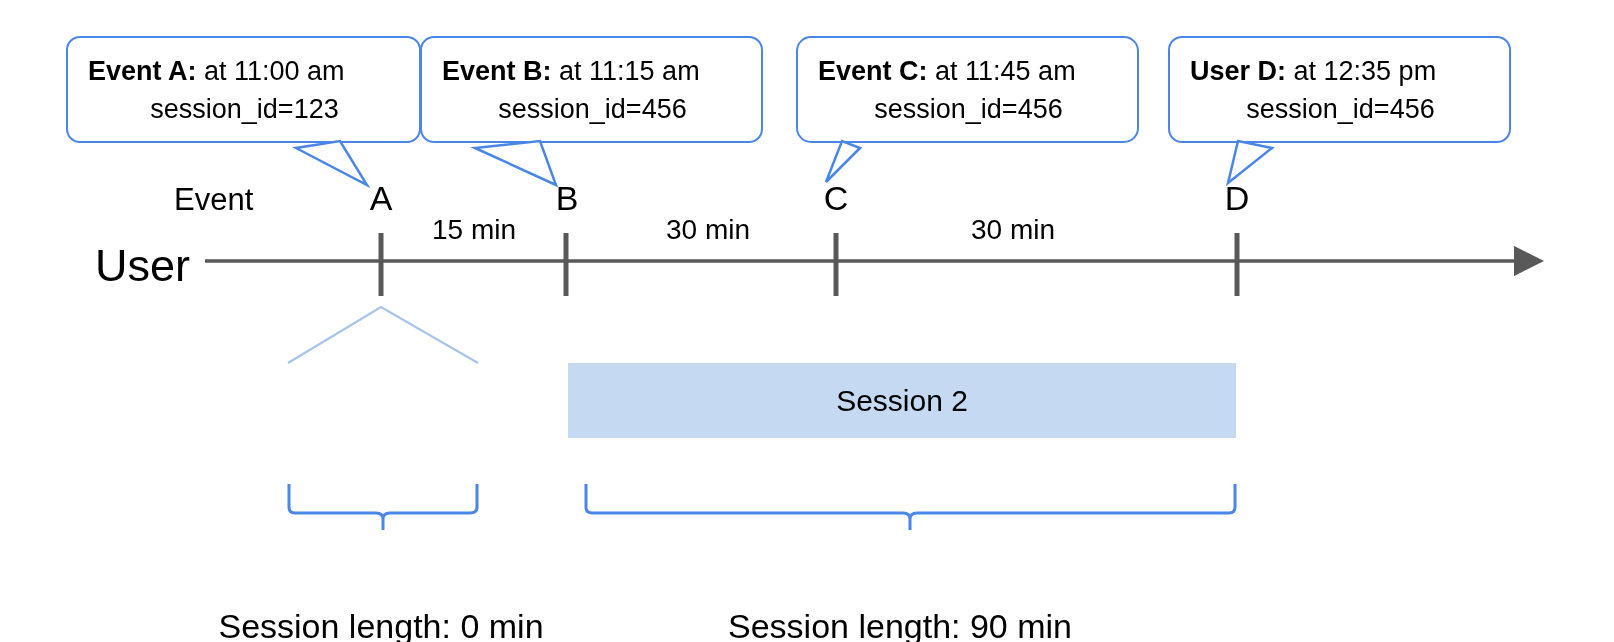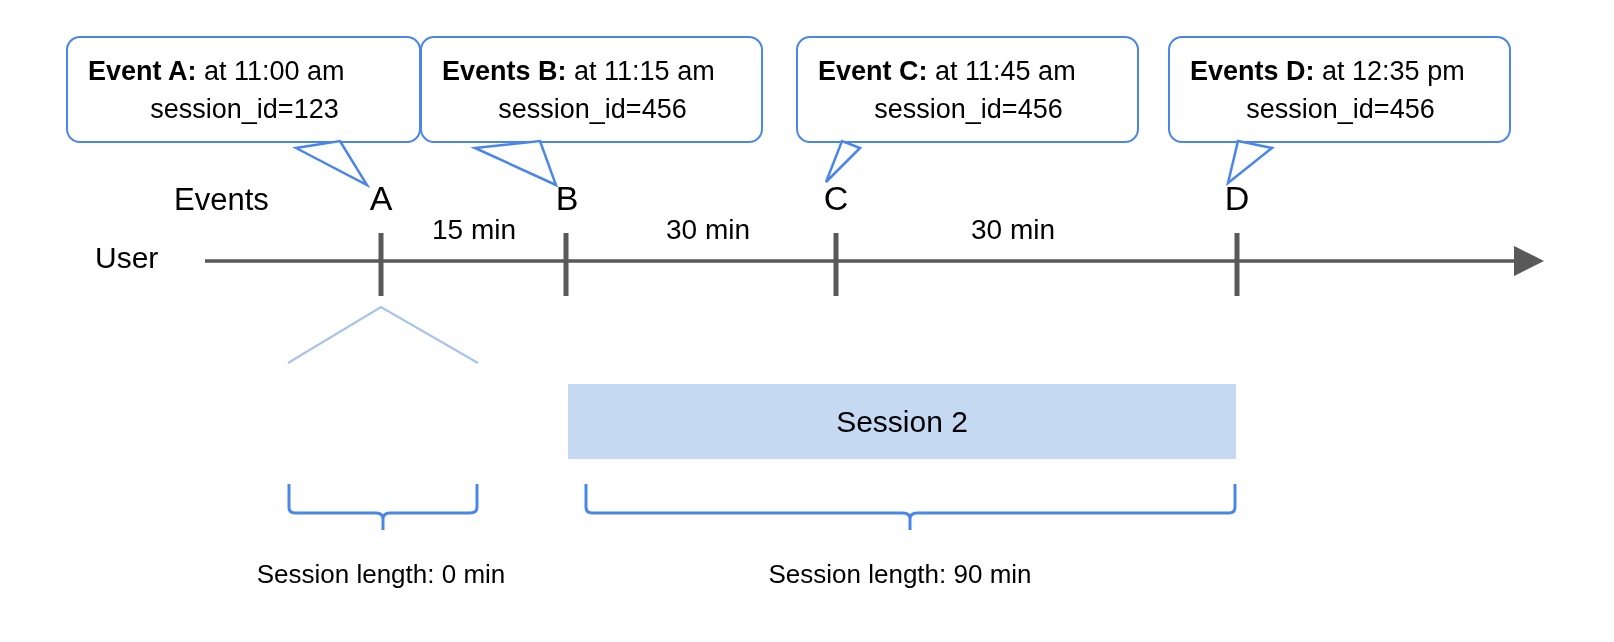--- a/index.html
+++ b/index.html
@@ -51,21 +51,21 @@
   
   .axis-label {
     position: absolute;
     white-space: nowrap;
     line-height: 1;
   }
   .lbl-events {
     font-size: 31px;
   }
   .lbl-user {
-    font-size: 30px;
+    font-size: 45px;
   }
   .ev-letter {
     position: absolute;
     font-size: 34px;
     line-height: 1;
     transform: translateX(-50%);
     white-space: nowrap;
   }
   .gap-label {
     position: absolute;
@@ -82,48 +82,49 @@
     display: flex;
     align-items: center;
     justify-content: center;
     font-size: 30px;
     color: #000000;
   }
 
   
   .session-len {
     position: absolute;
-    font-size: 26px;
+    font-size: 34px;
     line-height: 1;
     transform: translateX(-50%);
     white-space: nowrap;
+    margin-top: 48px;
   }
 </style>
 </head>
 <body>
 
 <div id="canvas">
 
   <div class="callout" style="left:26px; top:36px; width:355px;margin-left:40px;">
     <span class="ttl">Event A:</span><span> at 11:00 am</span>
     <span class="ln2">session_id=123</span>
   </div>
 
   <div class="callout" style="left:420px; top:36px; width:343px;">
-    <span class="ttl">Events B:</span><span> at 11:15 am</span>
+    <span class="ttl">Event B:</span><span> at 11:15 am</span>
     <span class="ln2">session_id=456</span>
   </div>
 
-  <div class="callout" style="left:796px; top:36px; width:343px;">
+  <div class="callout" style="left:796px; top:36px; width:343px;border-radius:15px;">
     <span class="ttl">Event C:</span><span> at 11:45 am</span>
     <span class="ln2">session_id=456</span>
   </div>
 
   <div class="callout" style="left:1168px; top:36px; width:343px;">
-    <span class="ttl">Events D:</span><span> at 12:35 pm</span>
+    <span class="ttl">User D:</span><span> at 12:35 pm</span>
     <span class="ln2">session_id=456</span>
   </div>
 
   <svg id="vector-layer" viewBox="0 0 1614 642" xmlns="http://www.w3.org/2000/svg">
 
     <path d="M 296,148 L 367,185 L 340,141 Z" fill="#ffffff" stroke="#4a86e8" stroke-width="2.5" stroke-linejoin="miter"></path>
     <path d="M 475,148 L 556,185 L 540,141 Z" fill="#ffffff" stroke="#4a86e8" stroke-width="2.5" stroke-linejoin="miter"></path>
     <path d="M 860,148 L 826,182 L 842,141 Z" fill="#ffffff" stroke="#4a86e8" stroke-width="2.5" stroke-linejoin="miter"></path>
     <path d="M 1272,148 L 1228,183 L 1238,141 Z" fill="#ffffff" stroke="#4a86e8" stroke-width="2.5" stroke-linejoin="miter"></path>
 
@@ -143,34 +144,34 @@
 
     <path d="M 289,484 L 289,507 Q 289,513 295,513 L 376,513 Q 383,513 383,519
              L 383,530 L 383,519 Q 383,513 390,513 L 470,513 Q 477,513 477,507
              L 477,484" fill="none" stroke="#4a86e8" stroke-width="3"></path>
 
     <path d="M 586,484 L 586,507 Q 586,513 592,513 L 903,513 Q 910,513 910,519
              L 910,530 L 910,519 Q 910,513 917,513 L 1229,513 Q 1235,513 1235,507
              L 1235,484" fill="none" stroke="#4a86e8" stroke-width="3"></path>
   </svg>
 
-  <div class="axis-label lbl-events" style="left:174px; top:184px;">Events</div>
+  <div class="axis-label lbl-events" style="left:174px; top:184px;">Event</div>
 
   <div class="axis-label lbl-user" style="left:95px; top:243px;">User</div>
 
   <div class="ev-letter" style="left:381px; top:181px;">A</div>
   <div class="ev-letter" style="left:567px; top:181px;">B</div>
   <div class="ev-letter" style="left:836px; top:181px;">C</div>
   <div class="ev-letter" style="left:1237px; top:181px;">D</div>
 
   <div class="gap-label" style="left:474px; top:216px;">15 min</div>
   <div class="gap-label" style="left:708px; top:216px;">30 min</div>
   <div class="gap-label" style="left:1013px; top:216px;">30 min</div>
 
 
-  <div class="session-bar" style="left:568px; top:384px; width:668px; height:75px;">
+  <div class="session-bar" style="left:568px; top:363px; width:668px; height:75px;">
     <span>Session 2</span>
   </div>
 
   <div class="session-len" style="left:381px; top:561px;">Session length: 0 min</div>
   <div class="session-len" style="left:900px; top:561px;">Session length: 90 min</div>
 
 </div>
 
 </body></html>

